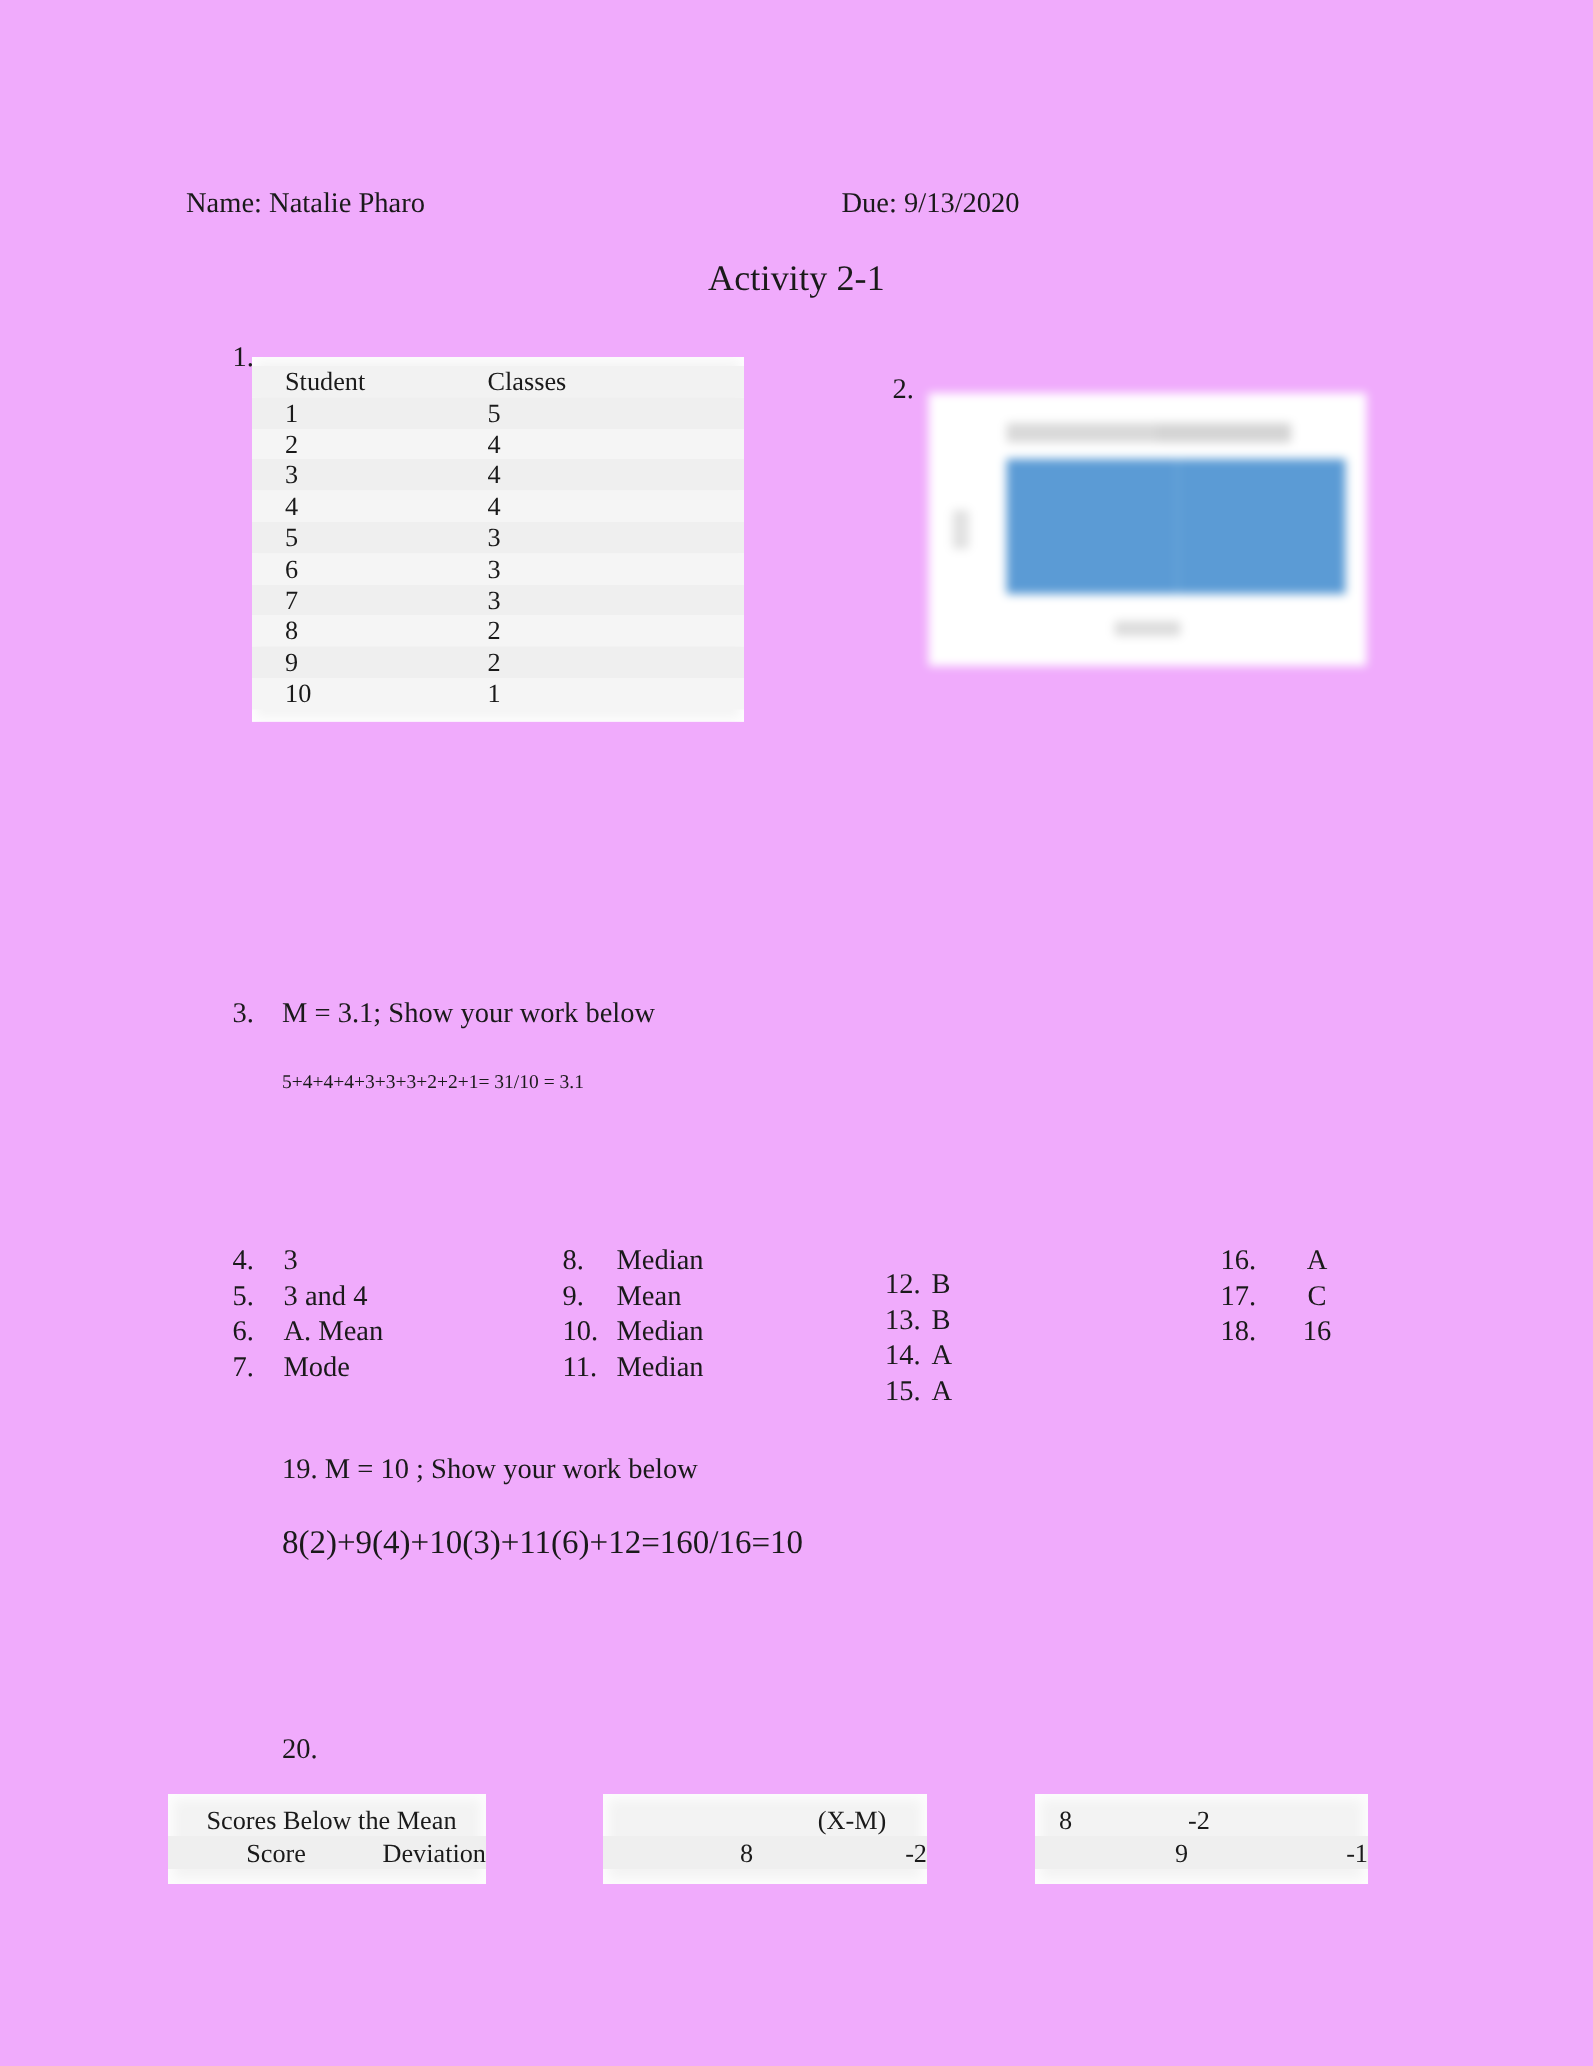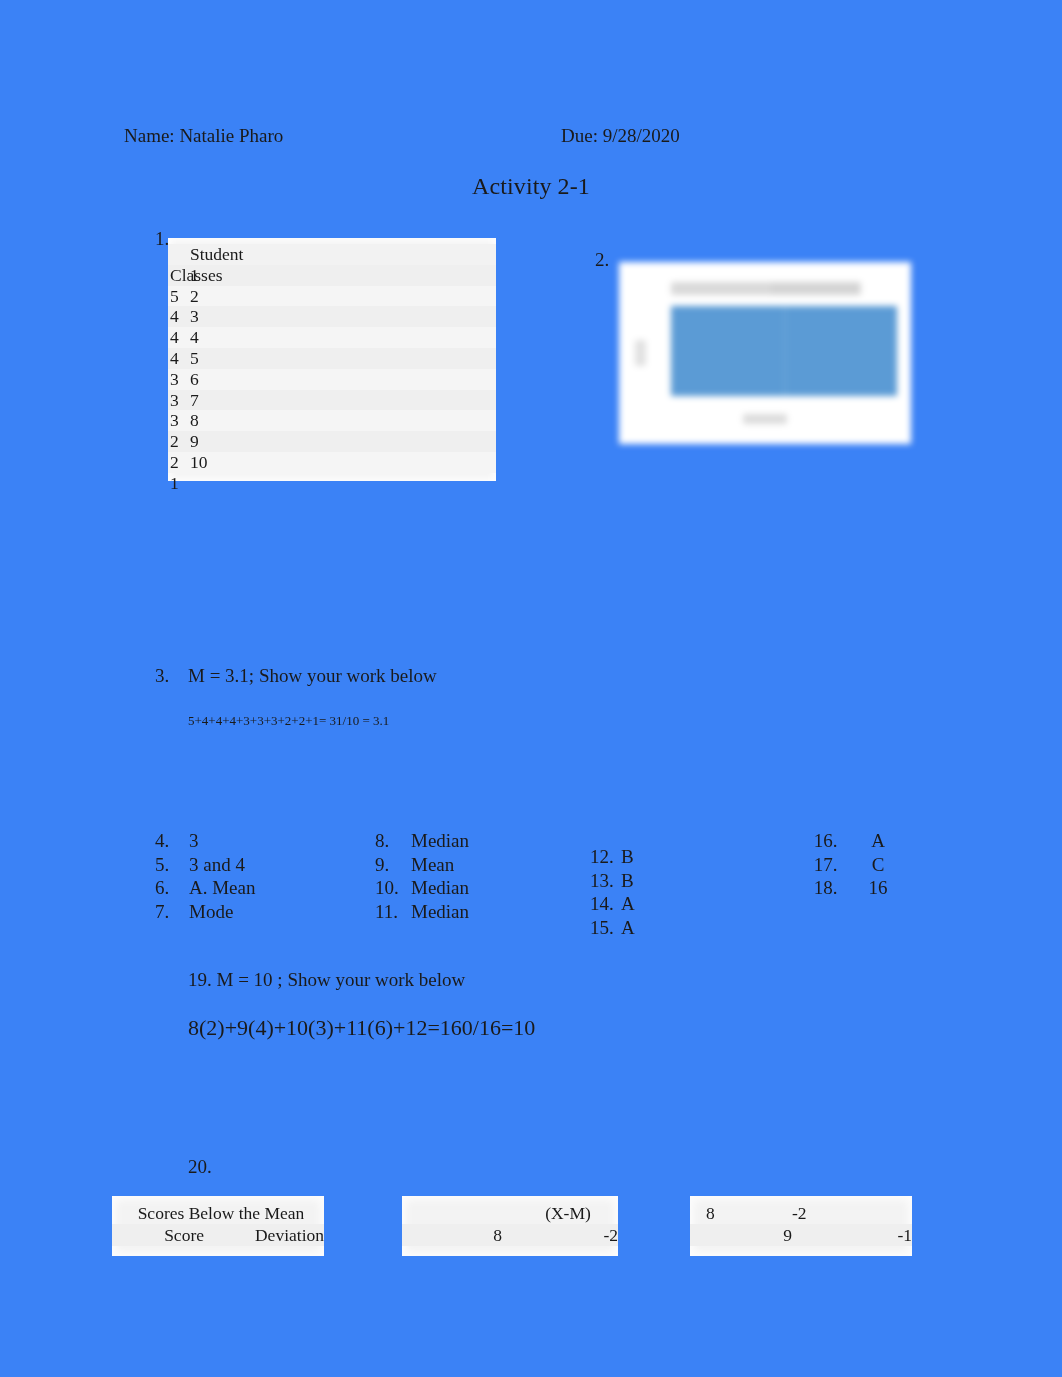--- a/index.html
+++ b/index.html
@@ -12,21 +12,21 @@
     height: 1377px;
     position: relative;
     font-family: "Liberation Serif", "DejaVu Serif", serif;
     color: #1a1a1a;
     overflow: hidden;
   }
 
   .page {
     position: absolute;
     inset: 0;
-    background: #3b82f6;
+    background: #f0abfc;
   }
 
   
   .hdr-row {
     position: absolute;
     left: 124px;
     top: 124px;
     width: 820px;
     height: 24px;
     font-size: 19px;
@@ -60,21 +60,20 @@
     width: 328px;
     padding: 6px 0 8px 0;
     background: #f4f4f4;
     box-shadow: 0 0 7px 3px rgba(255,255,255,0.85) inset;
   }
   .tbl1 .trow {
     display: flex;
     height: 20.8px;
     line-height: 20.8px;
     font-size: 17.5px;
-    flex-direction: column;
   }
   .tbl1 .trow.odd  { background: #efefef; }
   .tbl1 .trow.even { background: #f5f5f5; }
   .tbl1 .trow.head { background: #f2f2f2; }
   .tbl1 .c1 { width: 155px; padding-left: 22px; box-sizing: border-box; }
   .tbl1 .c2 { flex: 1; padding-left: 2px; box-sizing: border-box; }
 
   
   .chartbox {
     position: absolute;
@@ -207,21 +206,21 @@
   .btbl-c .k1 { width: 102px; flex: 0 0 102px; padding-left: 16px; box-sizing: border-box; }
   .btbl-c .k2 { flex: 1; }
 </style>
 </head>
 <body>
 
 <div class="page">
 
   <div class="hdr-row">
     <span class="hdr-name">Name: Natalie Pharo</span>
-    <span class="hdr-due">Due: 9/28/2020</span>
+    <span class="hdr-due">Due: 9/13/2020</span>
   </div>
 
   <div class="doc-title">Activity 2-1</div>
 
   <span class="qnum" style="left:155px; top:227px;">1.</span>
 
   <div class="tbl1">
     <div class="trow head">
       <span class="c1">Student</span>
       <span class="c2">Classes</span>

